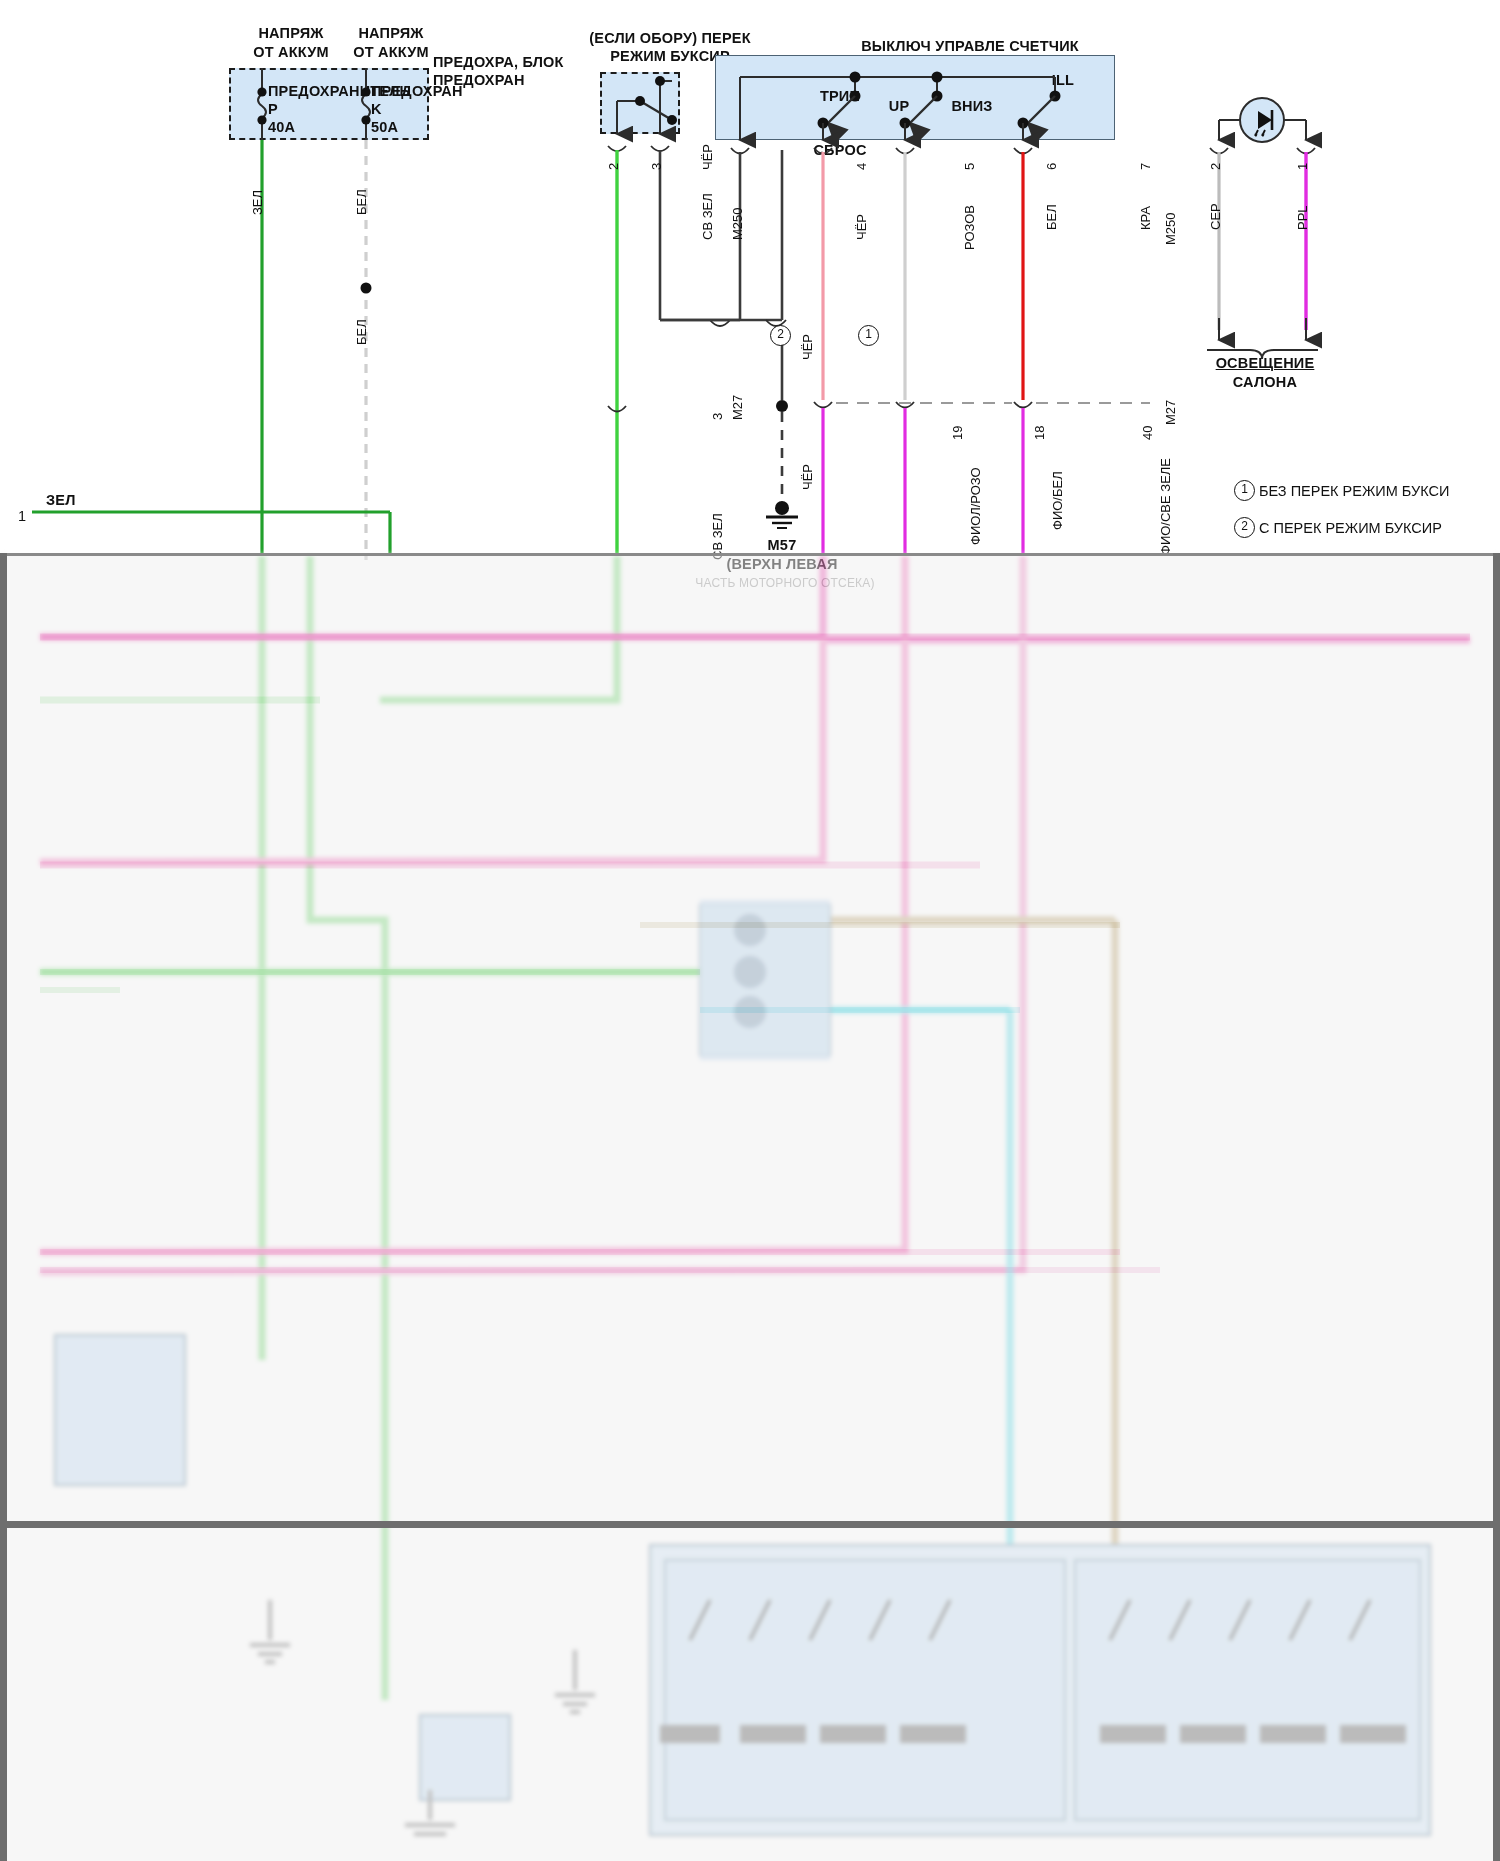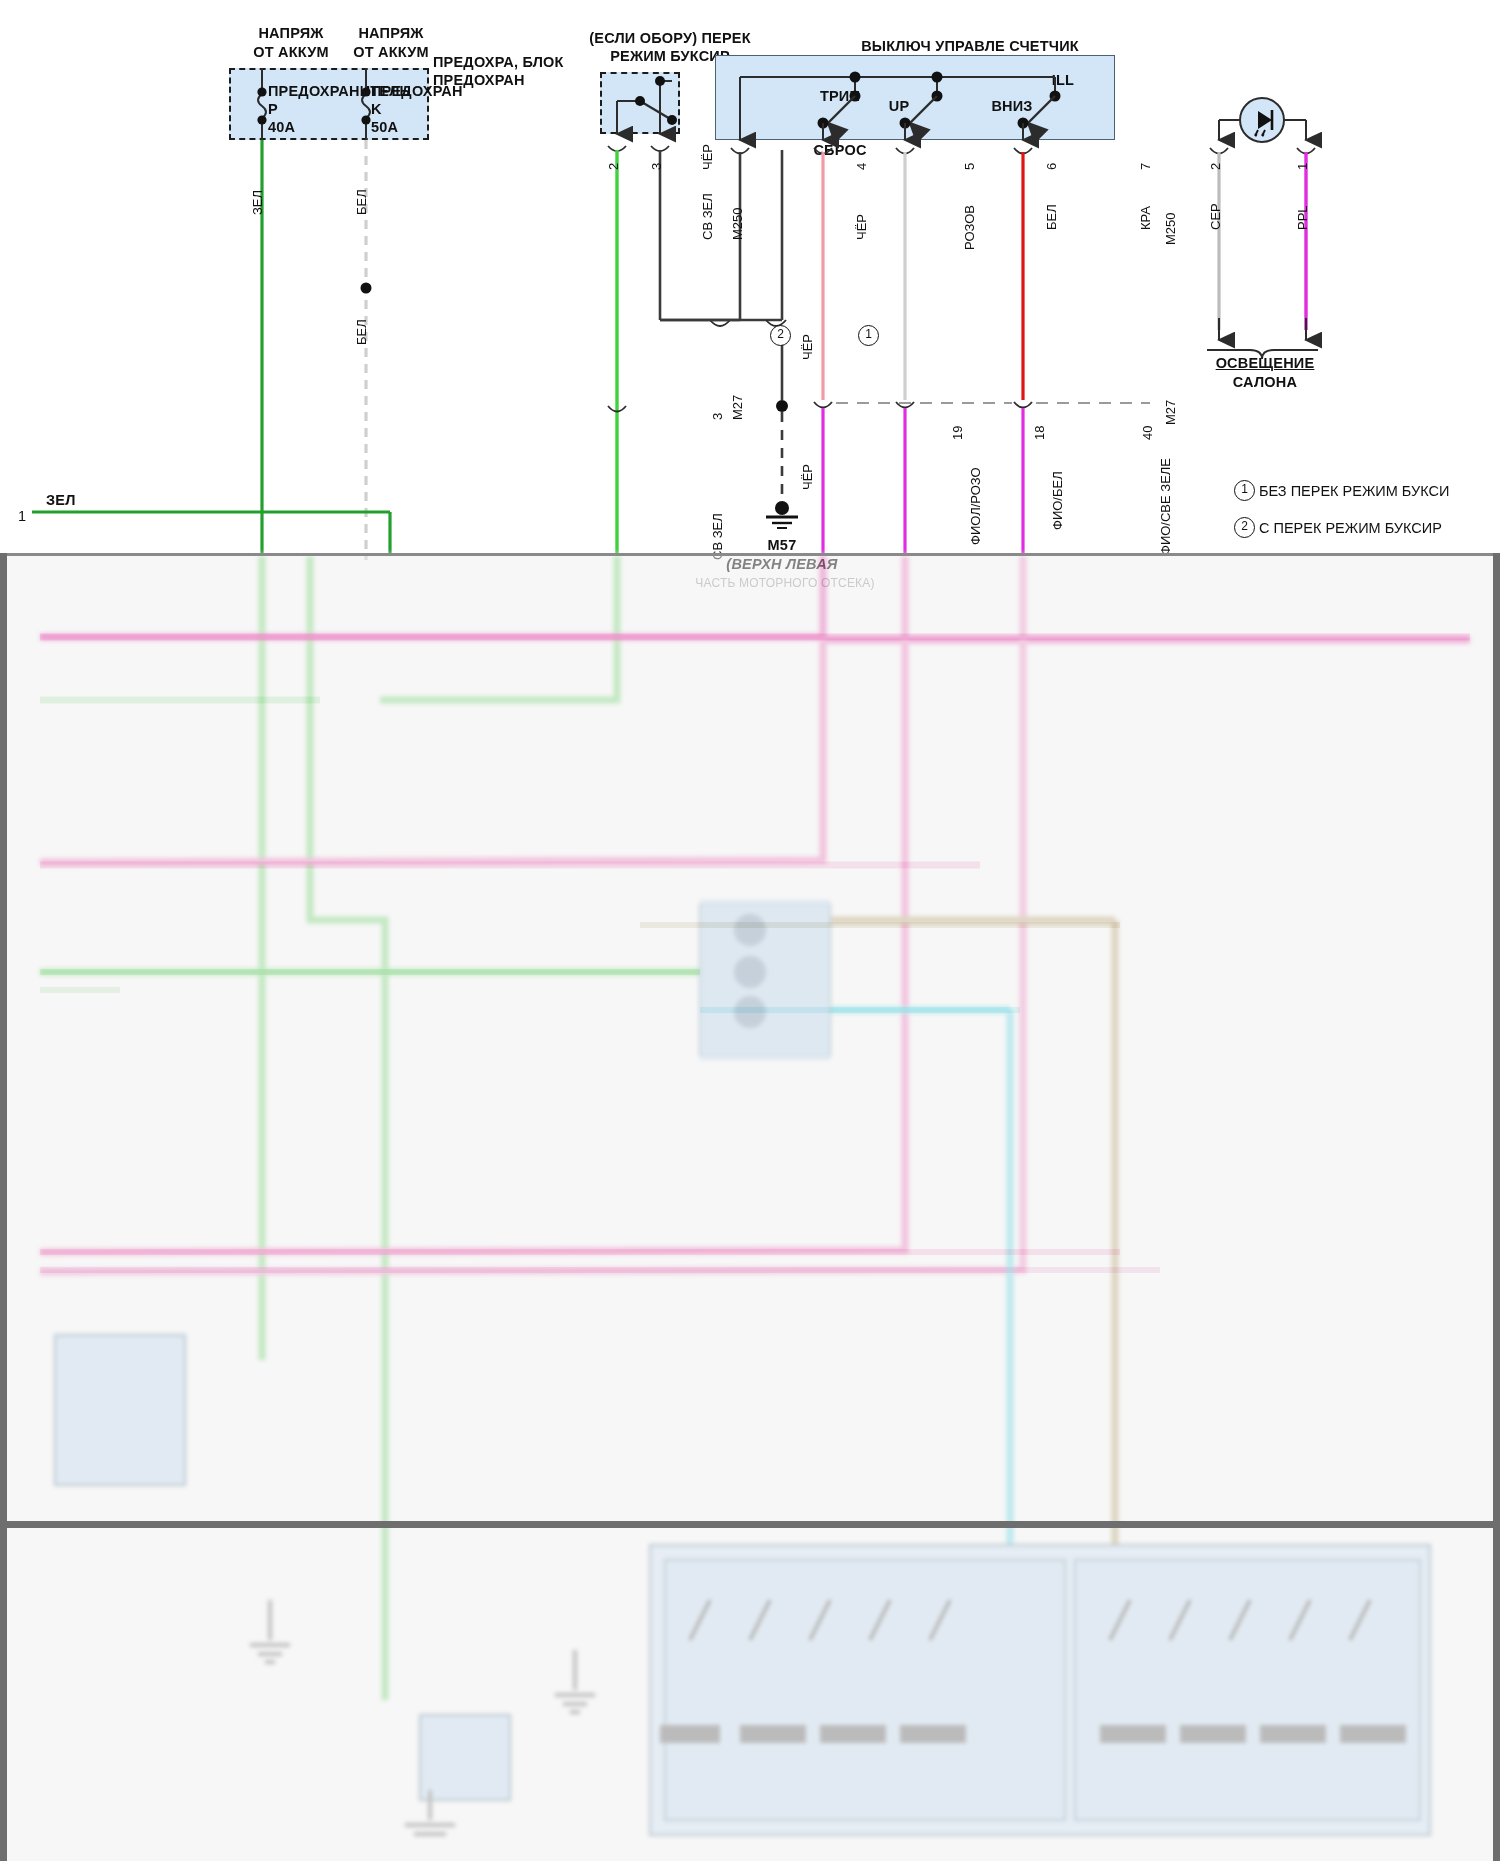--- a/index.html
+++ b/index.html
@@ -62,21 +62,21 @@
     <div class="lbl b ctr" style="left:565px;top:30px;width:210px;">(ЕСЛИ ОБОРУ) ПЕРЕК</div>
     <div class="lbl b ctr" style="left:565px;top:48px;width:210px;">РЕЖИМ БУКСИР</div>
     <div class="box-dash" style="left:600px;top:72px;width:80px;height:62px;"></div>
 
     <div class="lbl b ctr" style="left:740px;top:38px;width:460px;">ВЫКЛЮЧ УПРАВЛЕ СЧЕТЧИК</div>
     <div class="box" style="left:715px;top:55px;width:400px;height:85px;"></div>
 
     <div class="lbl b ctr" style="left:800px;top:88px;width:80px;">ТРИП</div>
     <div class="lbl b ctr" style="left:800px;top:106px;width:80px;margin-top:36px;">СБРОС</div>
     <div class="lbl b ctr" style="left:874px;top:98px;width:50px;">UP</div>
-    <div class="lbl b ctr" style="left:982px;top:98px;width:60px;">ВНИЗ</div>
+    <div class="lbl b ctr" style="left:942px;top:98px;width:60px;">ВНИЗ</div>
     <div class="lbl b ctr" style="left:1038px;top:72px;width:50px;">ILL</div>
 
     <svg class="layer" viewBox="0 0 1500 1861">
       <defs>
         <marker id="arr" markerWidth="9" markerHeight="9" refX="4.2" refY="8" orient="auto">
           <path d="M0,0 L8.4,0 L4.2,9 Z" fill="#2c2c2c"></path>
         </marker>
       </defs>
 
       <path d="M262,68 L262,90" stroke="#2c2c2c" stroke-width="2"></path>
@@ -252,21 +252,21 @@
     <div class="vlbl" style="left:968px;top:545px;">ФИОЛ/РОЗО</div>
     <div class="vlbl" style="left:1032px;top:440px;">18</div>
     <div class="vlbl" style="left:1050px;top:530px;">ФИО/БЕЛ</div>
     <div class="vlbl" style="left:1140px;top:440px;">40</div>
     <div class="vlbl" style="left:1158px;top:555px;">ФИО/СВЕ ЗЕЛЕ</div>
 
     <div class="circ-num" style="left:770px;top:325px;">2</div>
     <div class="circ-num" style="left:858px;top:325px;">1</div>
 
     <div class="lbl b ctr" style="left:722px;top:537px;width:120px;">M57</div>
-    <div class="lbl b ctr" style="left:697px;top:556px;width:170px;font-style:italic;">(ВЕРХН ЛЕВАЯ</div>
+    <div class="lbl b ctr" style="left:697px;top:556px;width:170px;">(ВЕРХН ЛЕВАЯ</div>
     <div class="lbl ctr" style="left:660px;top:576px;width:250px;color:#a8a8a8;font-size:12px;">ЧАСТЬ МОТОРНОГО ОТСЕКА)</div>
 
     <div class="lbl b ctr" style="left:1200px;top:355px;width:130px;text-decoration:underline;">ОСВЕЩЕНИЕ</div>
     <div class="lbl b ctr" style="left:1200px;top:374px;width:130px;">САЛОНА</div>
 
     <div class="lbl" style="left:18px;top:508px;">1</div>
     <div class="lbl b" style="left:46px;top:492px;">ЗЕЛ</div>
 
     <div class="circ-num" style="left:1234px;top:480px;">1</div>
     <div class="legend-row b" style="left:1259px;top:483px;text-align:right;">БЕЗ ПЕРЕК РЕЖИМ БУКСИ</div>

